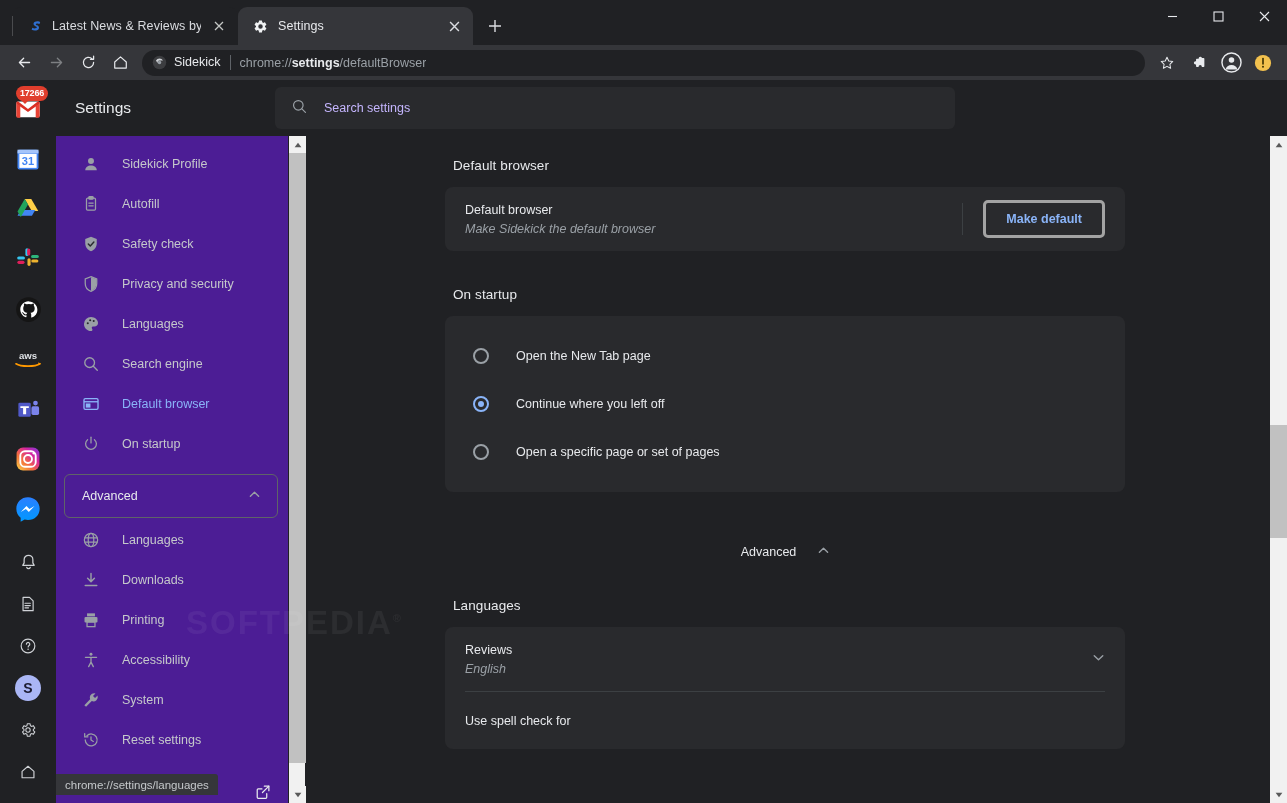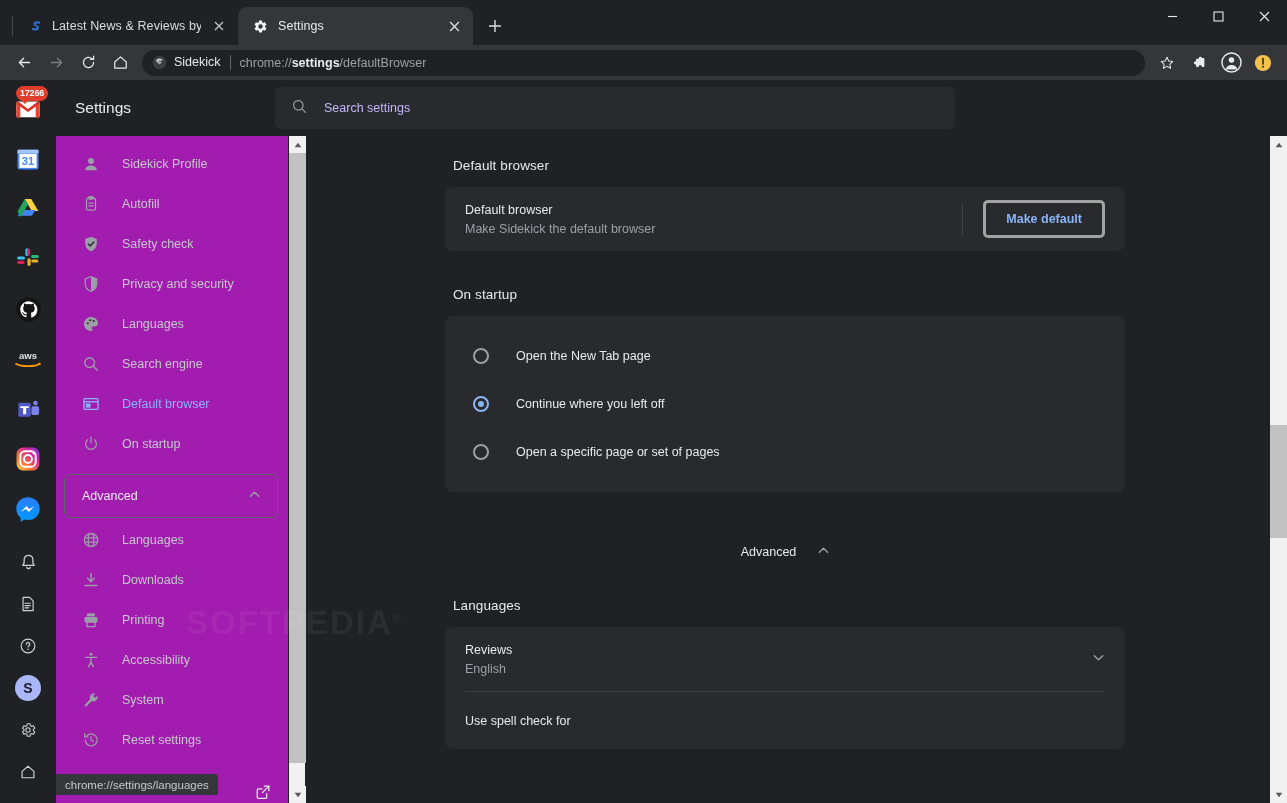--- a/index.html
+++ b/index.html
@@ -118,21 +118,21 @@
   }
   .searchbox {
     width: 680px; height: 42px; background: #292a2d; border-radius: 6px;
     display: flex; align-items: center; padding: 0 16px; gap: 16px;
   }
   .search-ph { font-size: 12.5px; color: #c4b5fd; }
 
   
   .menu {
     position: absolute; top: 56px; left: 0; width: 232px; height: 667px;
-    background: #a21caf; padding-top: 8px;
+    background: #4c1d95; padding-top: 8px;
   }
   .menu-item {
     height: 40px; display: flex; align-items: center; gap: 21px;
     padding-left: 25px; color: #c5c8cb; font-size: 12.5px; font-weight: 500;
     border-radius: 0 20px 20px 0; margin-right: 12px;
   }
   .menu-item.active { color: #8ab4f8; }
   .menu-item.active .mi-ico { color: #8ab4f8; }
   .mi-ico { width: 20px; height: 20px; flex: 0 0 20px; color: #9aa0a6; display: flex; align-items: center; justify-content: center; }
   .menu-adv {
@@ -159,21 +159,21 @@
     position: absolute; top: 56px; left: 249px; width: 965px; height: 667px;
     overflow: hidden;
   }
   .sec-title {
     font-size: 13.5px; color: #e8eaed; font-weight: 500; padding-left: 8px;
     margin-bottom: 14px; letter-spacing: .1px;
   }
   .card { background: #292a2d; border-radius: 8px; width: 680px; }
   .row { display: flex; align-items: center; padding: 0 20px; min-height: 64px; }
   .row-title { font-size: 12.5px; color: #e8eaed; font-weight: 500; }
-  .row-sub { font-size: 12.5px; color: #9aa0a6; margin-top: 5px; }
+  .row-sub { font-size: 12.5px; color: #9aa0a6; margin-top: 5px; font-style: italic; }
   .vdiv { width: 1px; height: 32px; background: #3c4043; margin: 0 20px 0 auto; }
   .hdiv { height: 1px; background: #3c4043; margin: 0 20px; }
   .btn-outline {
     border: 3px solid #a3a3a3; border-radius: 5px; color: #8ab4f8;
     font-size: 12.5px; font-weight: 700; padding: 9px 20px; background: transparent;
     font-family: "Liberation Sans", sans-serif;
   }
   .radio-row { display: flex; align-items: center; gap: 27px; padding: 0 28px; height: 48px; }
   .radio {
     width: 16px; height: 16px; border-radius: 50%; border: 2px solid #9aa0a6;

